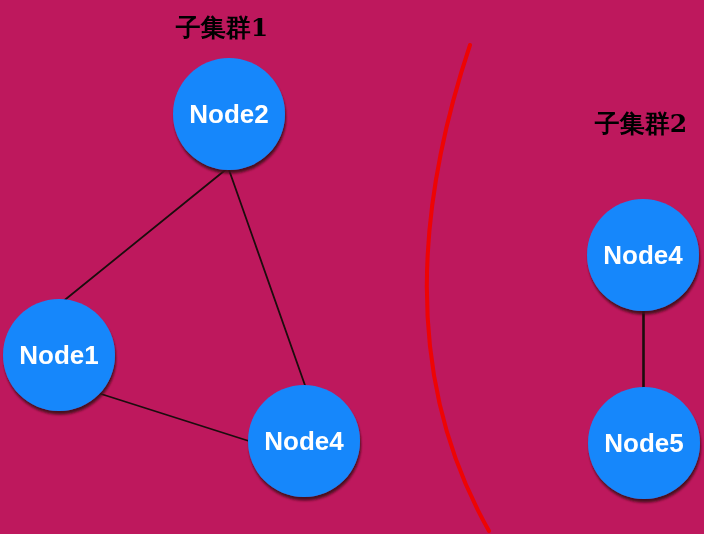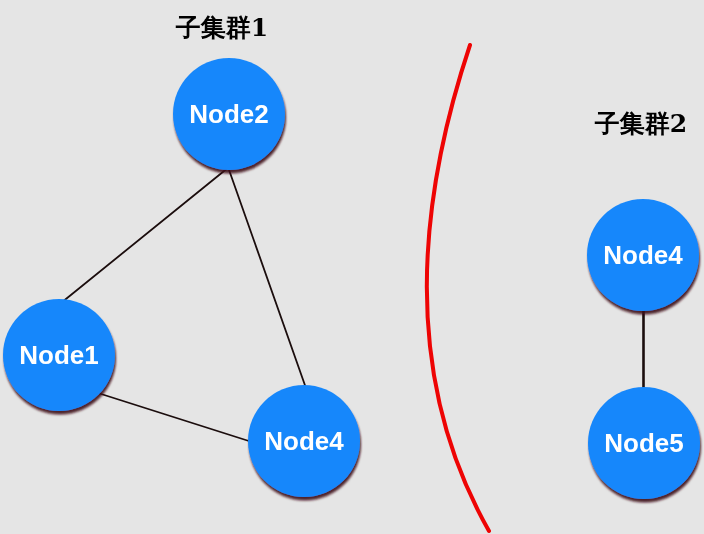--- a/index.html
+++ b/index.html
@@ -1,20 +1,20 @@
 <!DOCTYPE html>
 <html><head>
 <meta charset="utf-8">
 <style>
   html, body { margin: 0; padding: 0; background: #ffffff; }
   .stage {
     position: relative;
     width: 704px;
     height: 534px;
-    background: #e5e5e5;
+    background: #be185d;
     overflow: hidden;
     font-family: "Liberation Sans", sans-serif;
     text-decoration: underline;
   }
   svg { display: block; }
   .cluster-title {
     font-family: "DejaVu Serif", "Liberation Serif", serif;
     font-weight: bold;
     font-size: 25px;
     text-anchor: middle;

